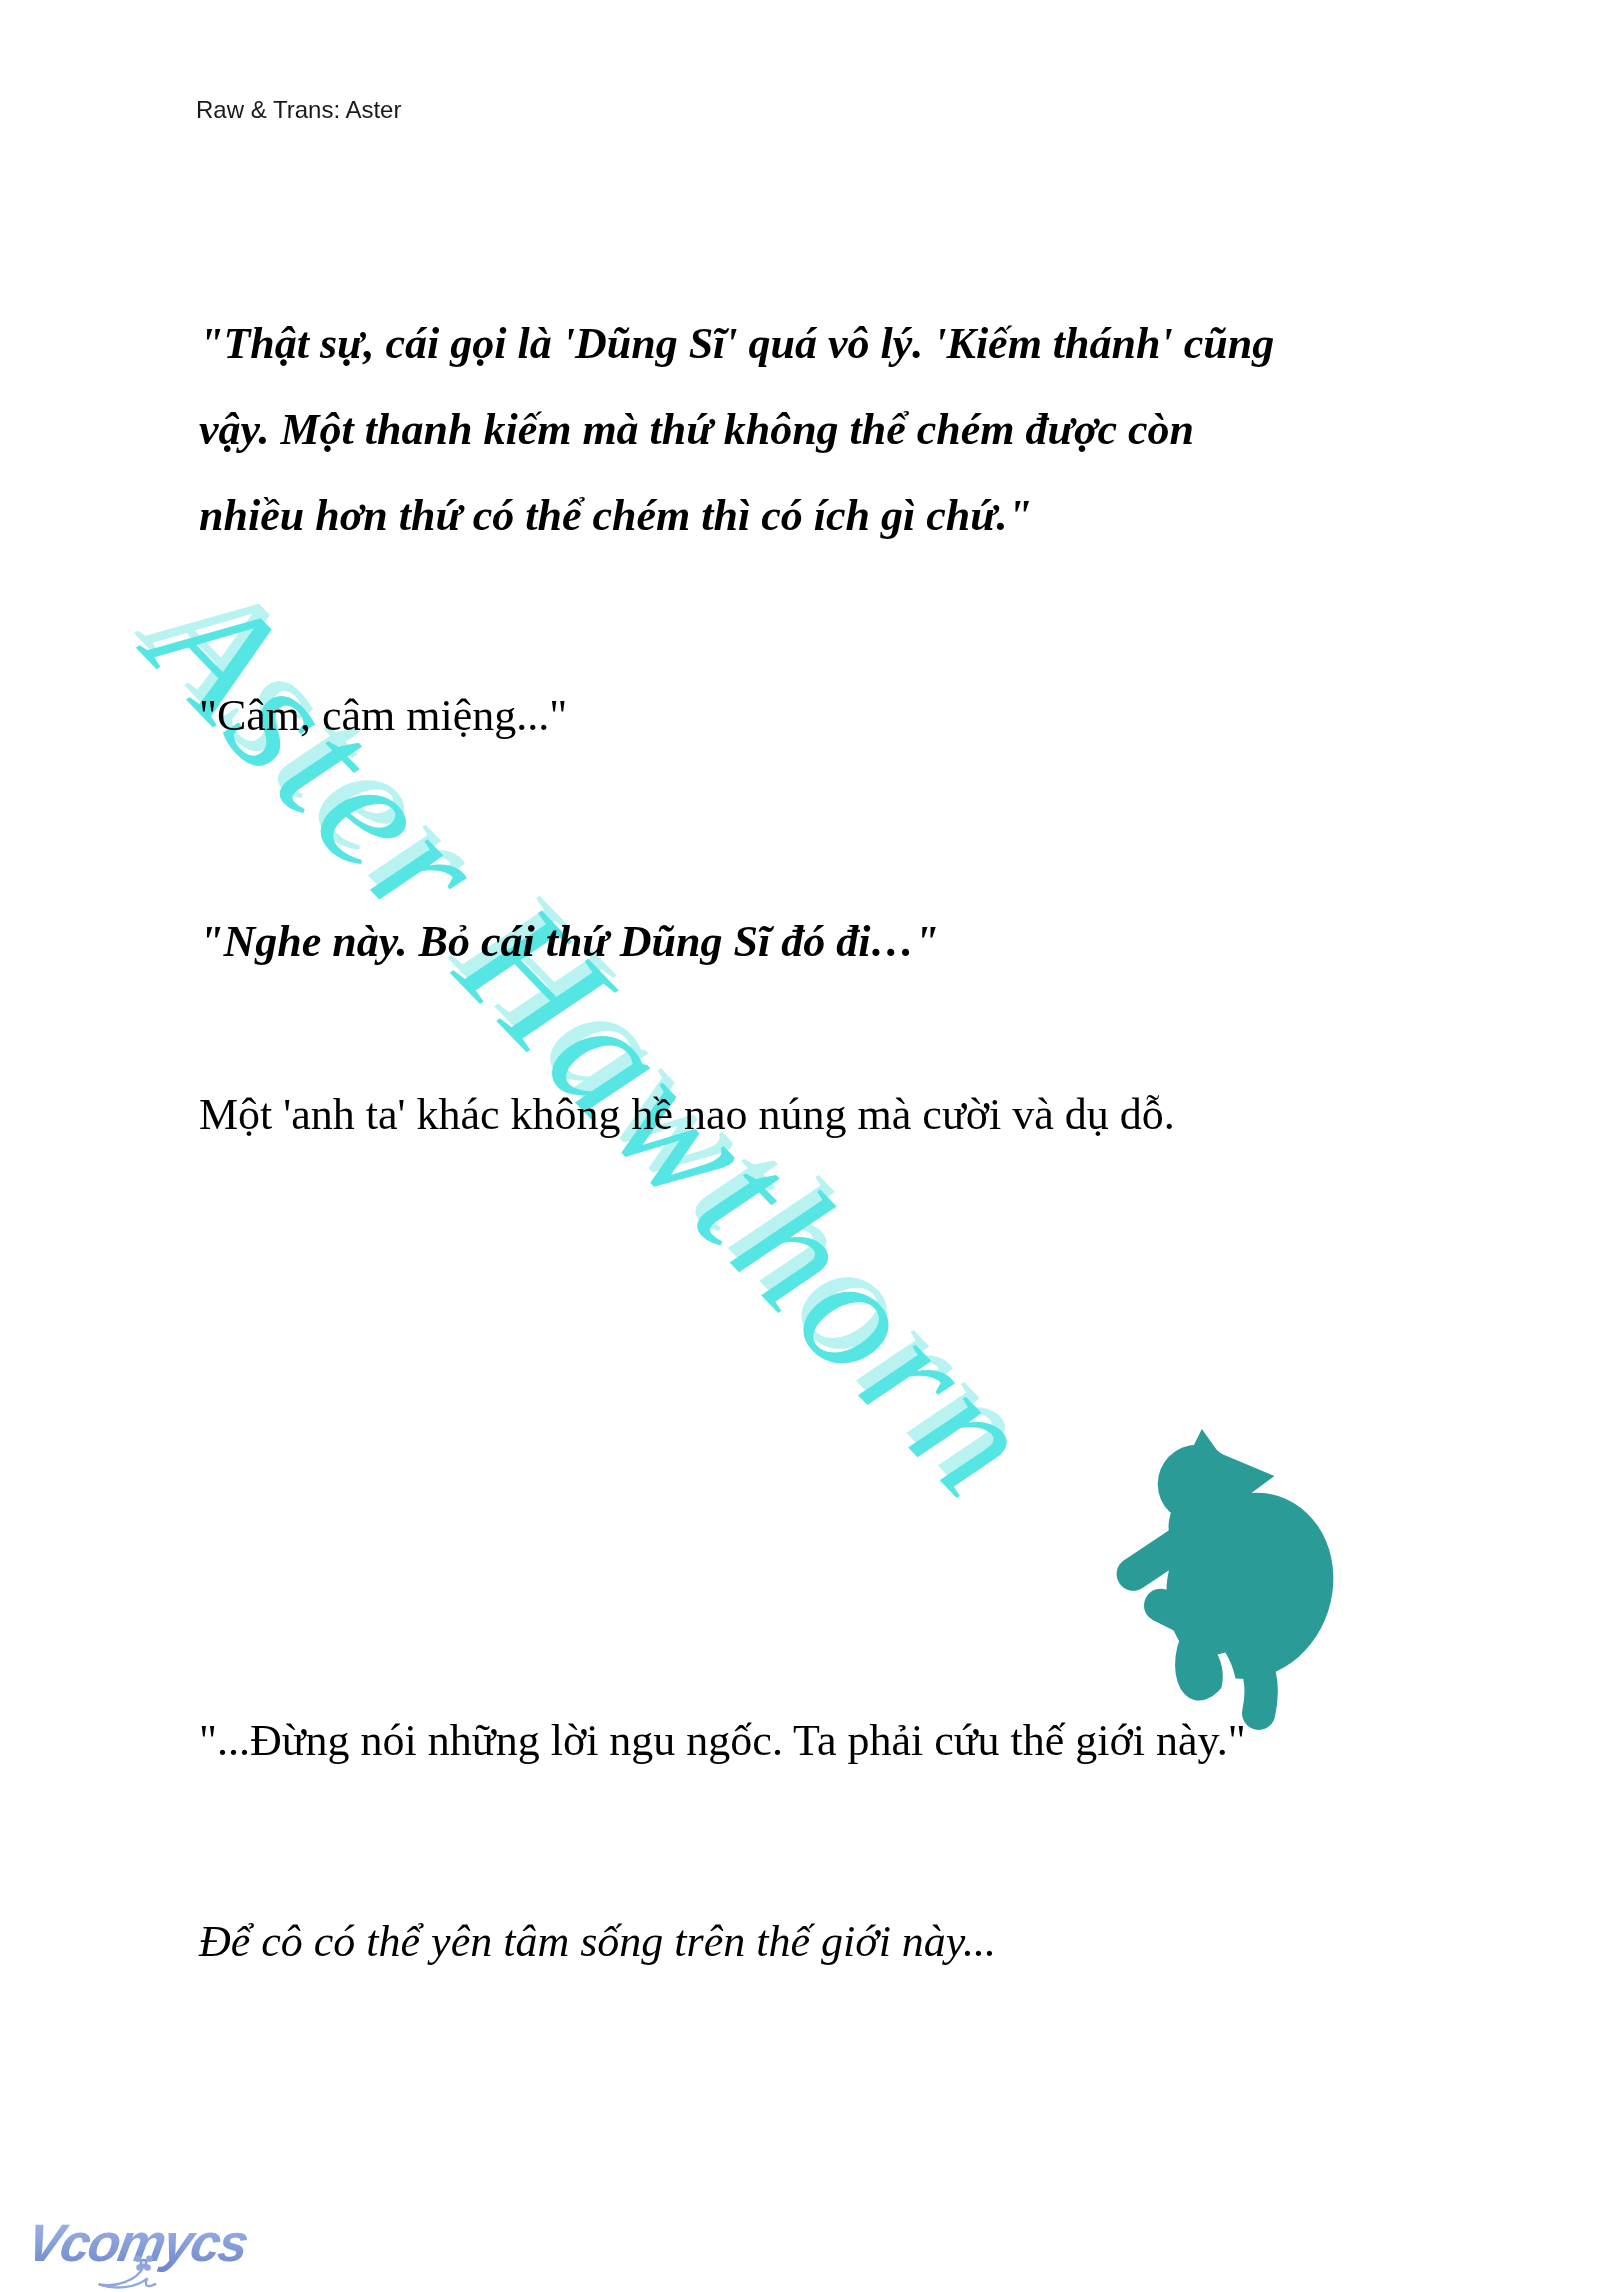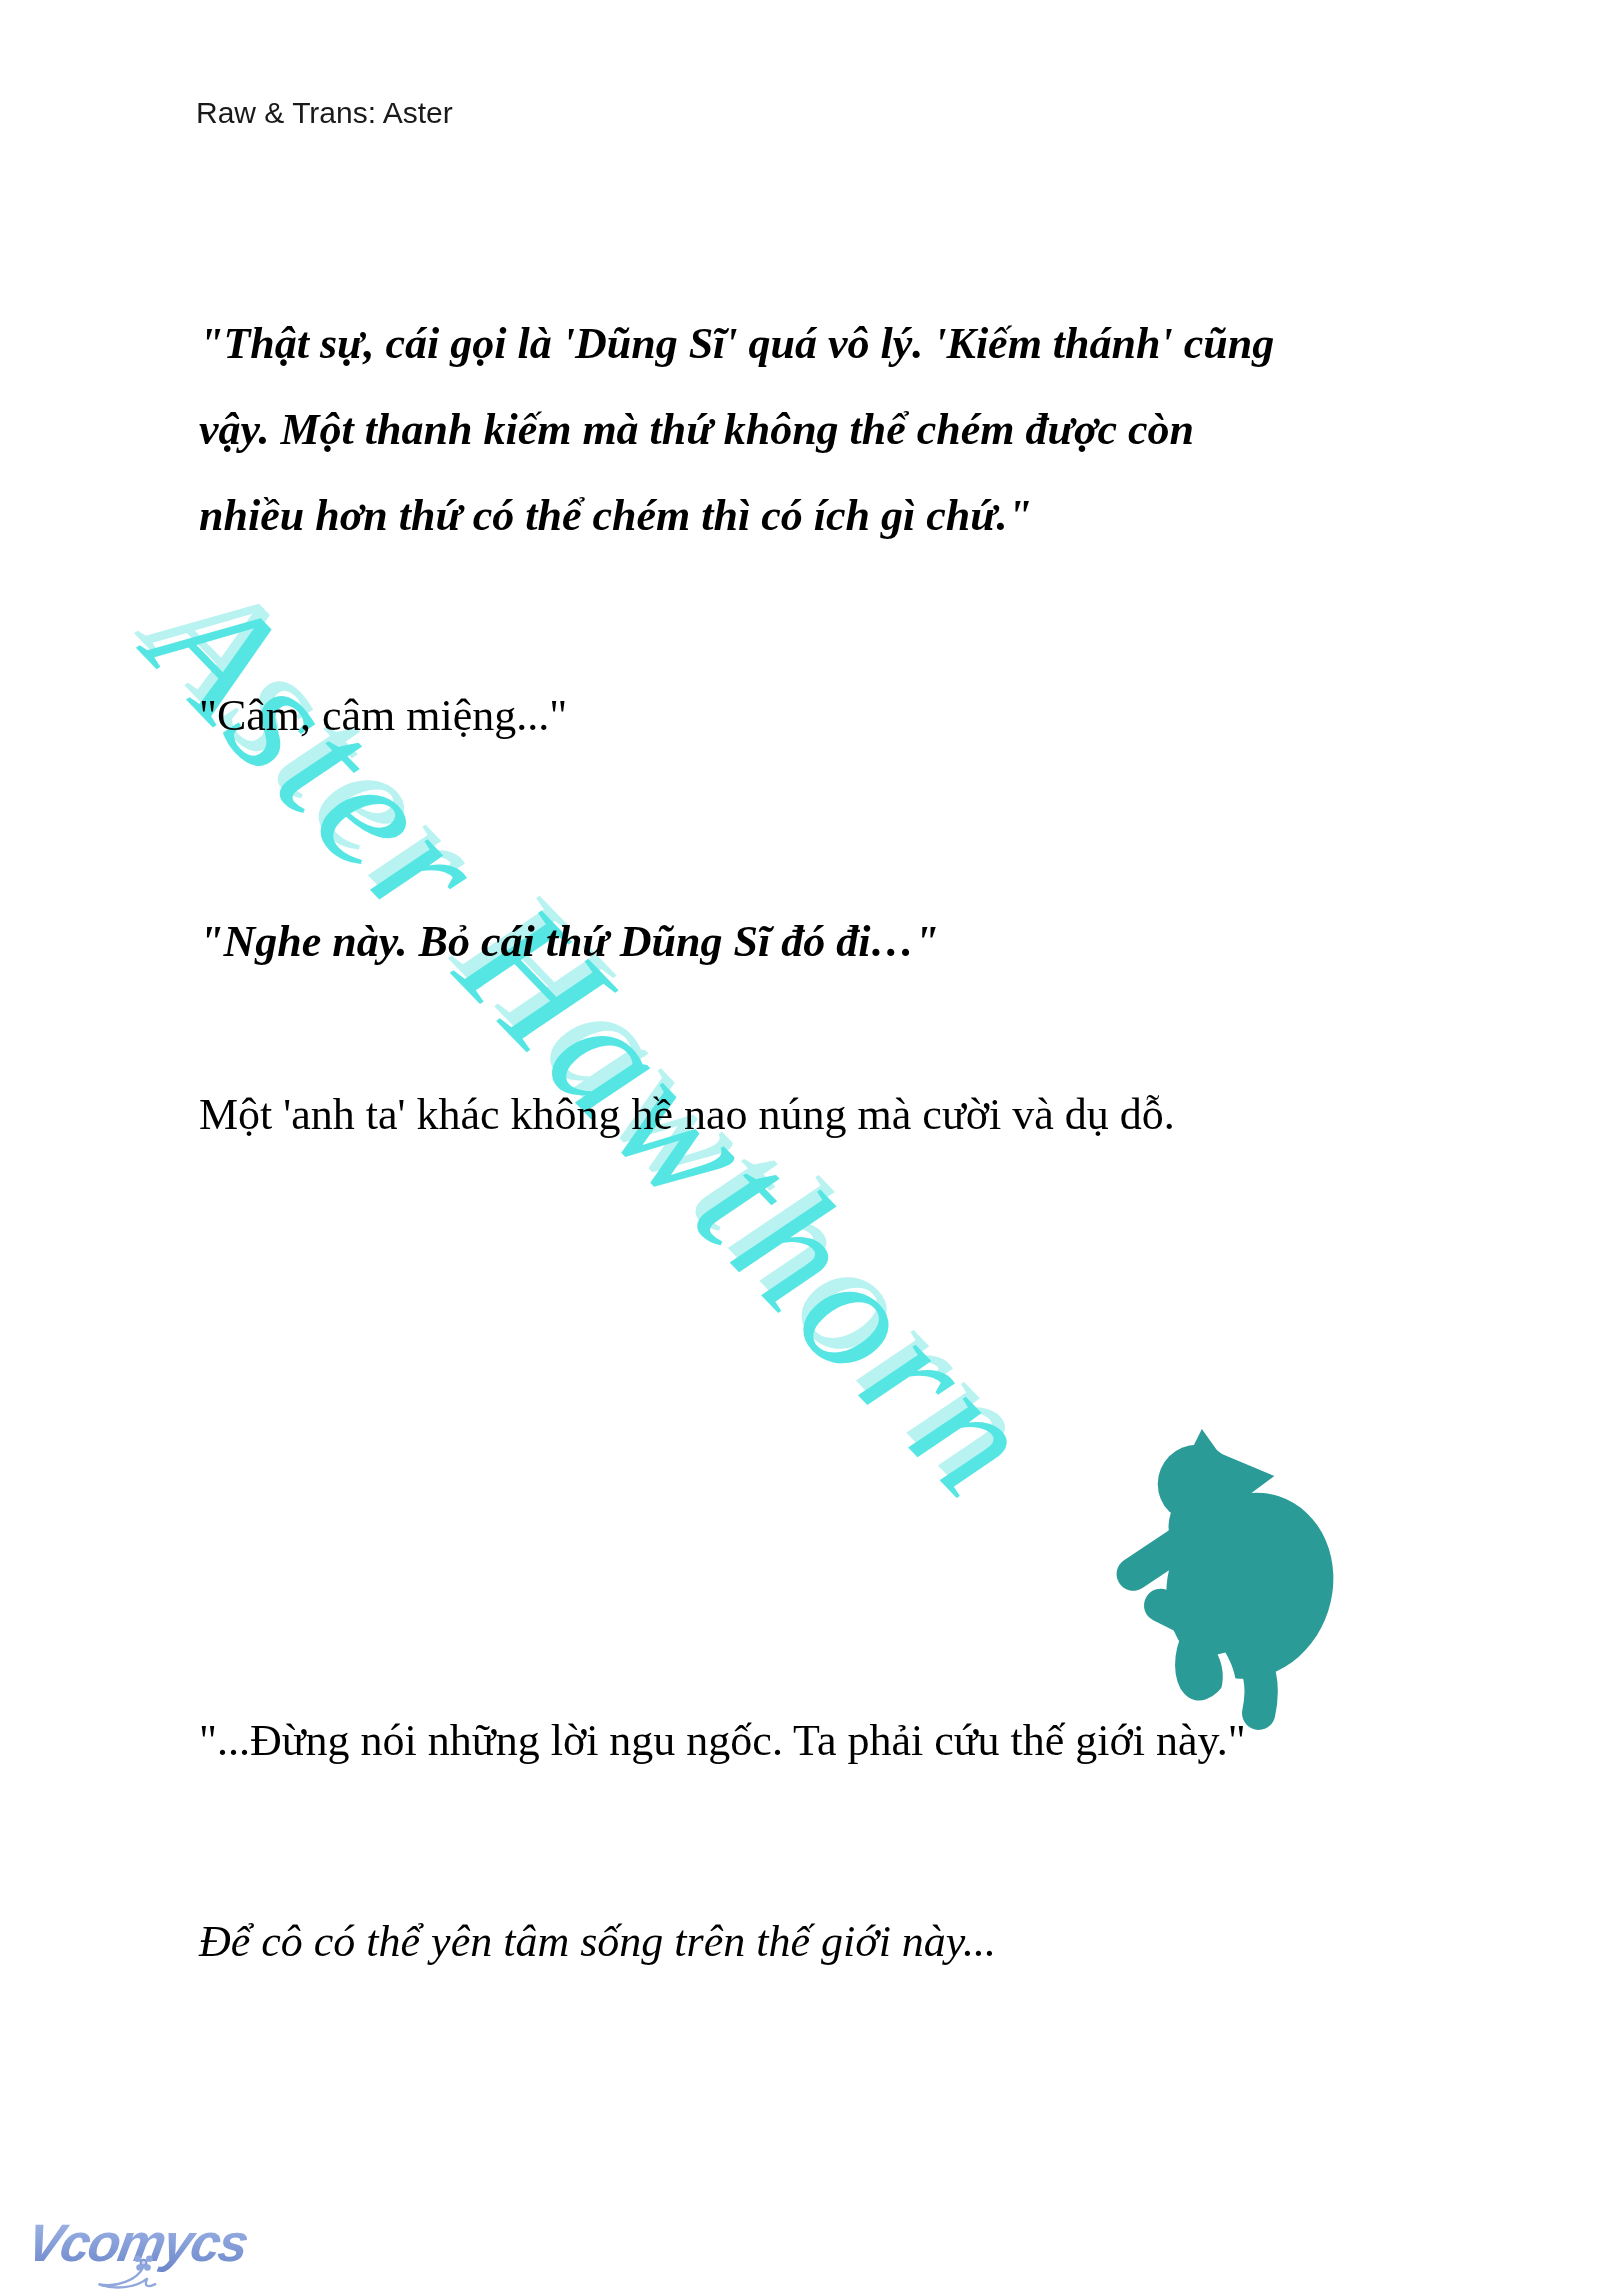--- a/index.html
+++ b/index.html
@@ -9,21 +9,21 @@
     height: 2293px;
     background: #ffffff;
     overflow: hidden;
     font-family: "Liberation Serif", serif;
   }
   .header {
     position: absolute;
     left: 196px;
     top: 96px;
     font-family: "Liberation Sans", sans-serif;
-    font-size: 30px;
+    font-size: 24px;
     color: #1a1a1a;
     z-index: 3;
     white-space: nowrap;
   }
   .watermark {
     position: absolute;
     left: 243px;
     top: 557px;
     transform: rotate(46deg);
     transform-origin: 0 0;

